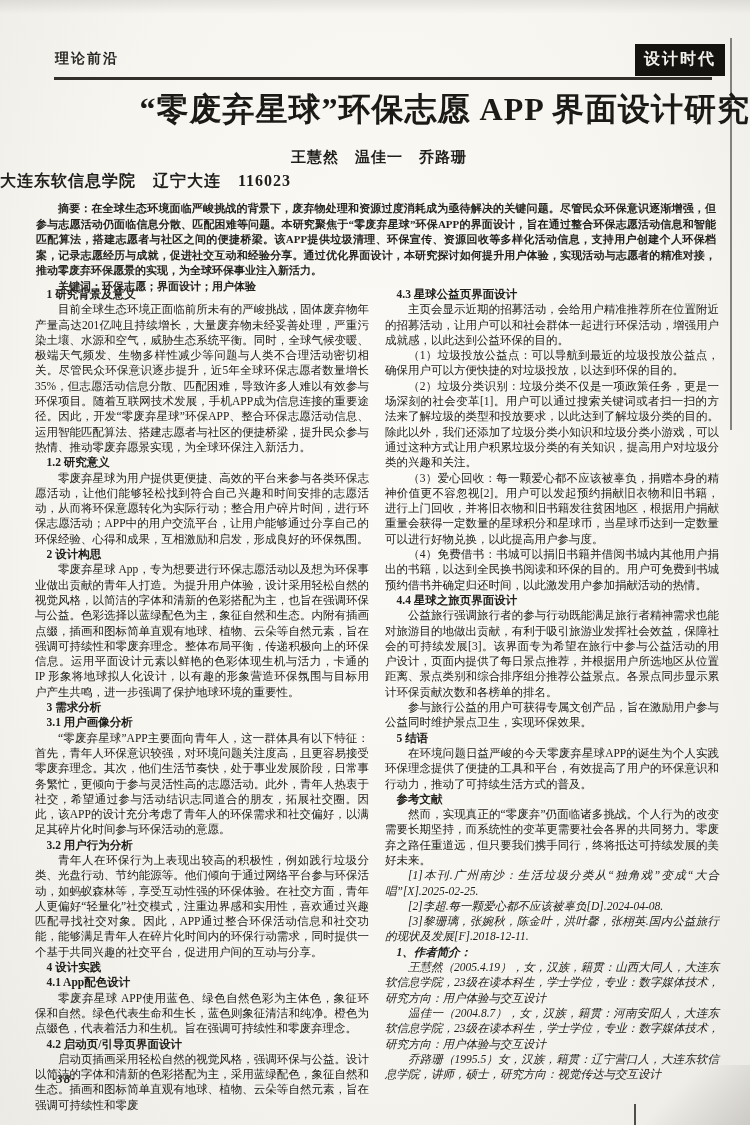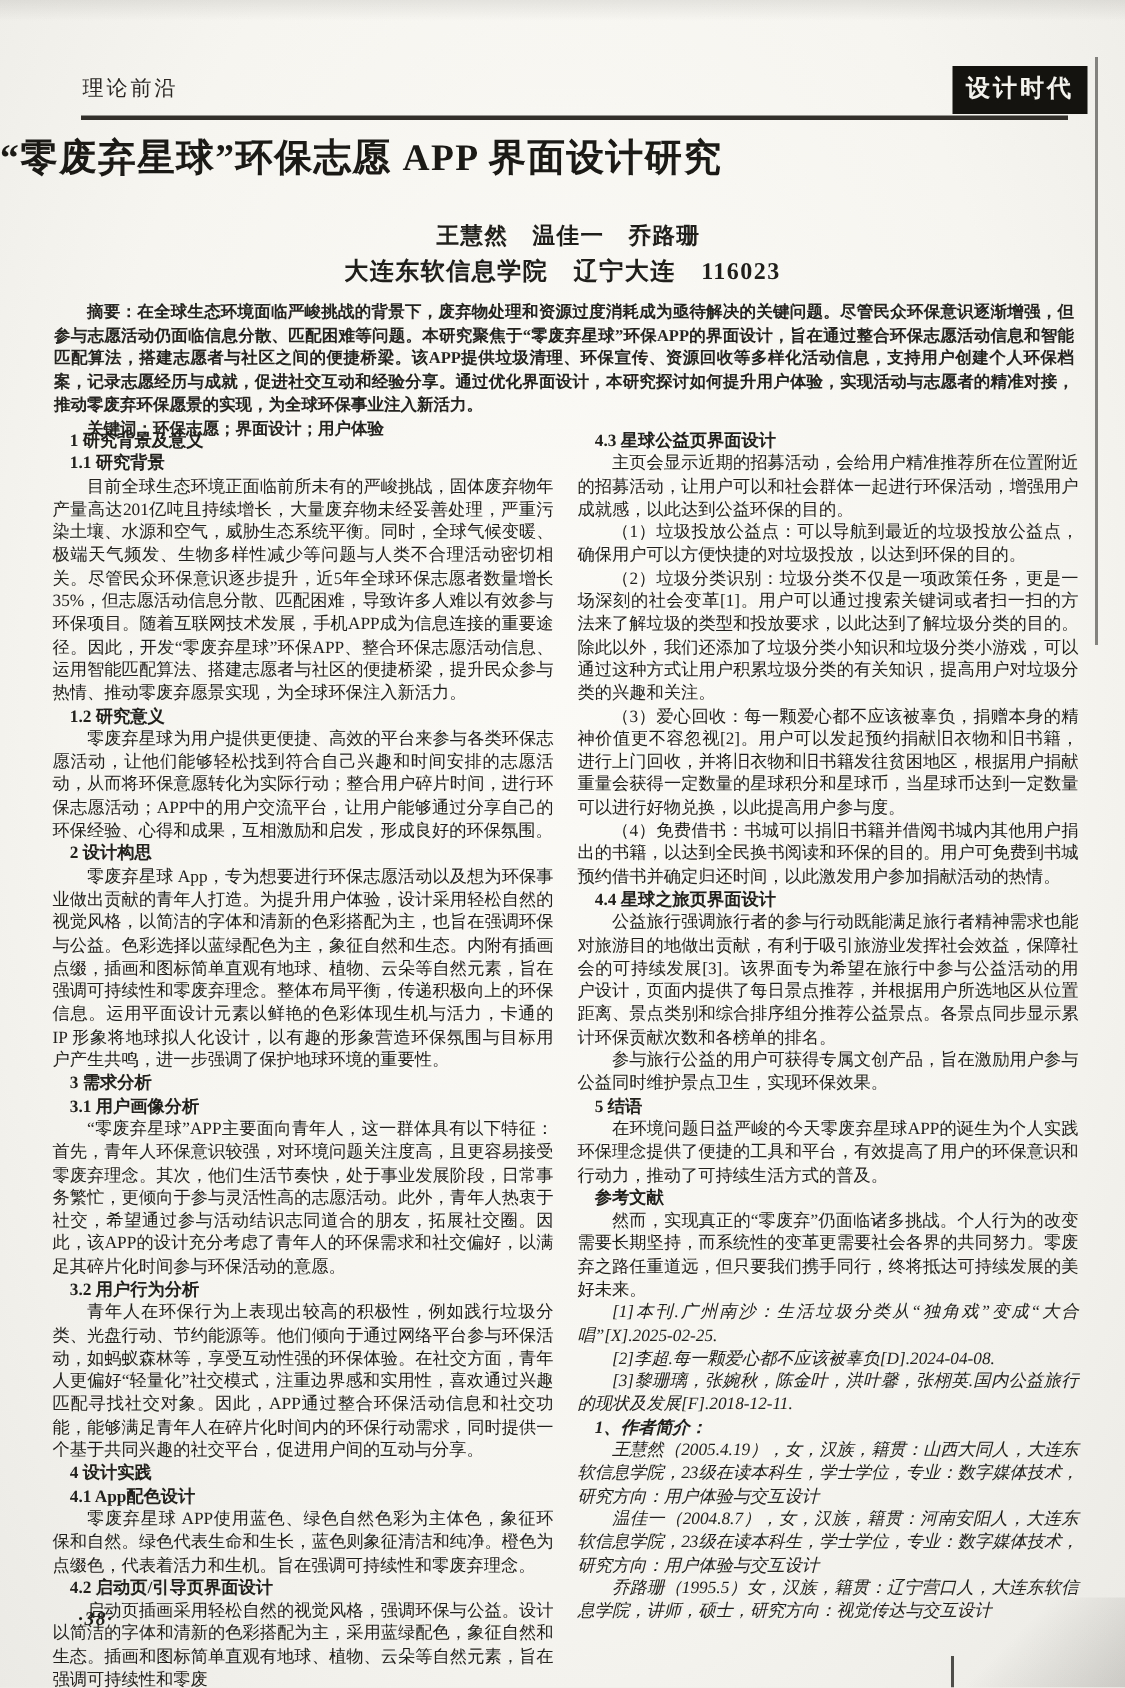--- a/index.html
+++ b/index.html
@@ -4,34 +4,34 @@
 <style>
   html,body{margin:0;padding:0;}
   body{background:#d8d6d2;font-family:"Liberation Serif","DejaVu Serif",serif;}
   #page{
     position:relative;width:750px;height:1125px;margin:0 auto;
     background:#f7f6f1;
     background-image:radial-gradient(ellipse at 50% 40%, #fbfaf6 0%, #f6f5f0 60%, #eceae4 100%);
     color:#211f1c;overflow:hidden;
   }
   
-  .hdr-label{position:absolute;top:50px;left:55px;font-size:14px;font-weight:400;letter-spacing:2px;color:#2a2724;}
+  .hdr-label{position:absolute;top:50px;left:55px;font-size:14px;font-weight:700;letter-spacing:2px;color:#2a2724;}
   .hdr-rule{position:absolute;top:77px;left:54px;width:658px;height:3px;background:#33302c;}
   .hdr-badge{position:absolute;top:45px;right:26px;background:#15130f;color:#f4f2ec;
     font-size:16px;font-weight:700;padding:4px 8px 5px;letter-spacing:2px;
     font-family:"Liberation Sans","DejaVu Sans",sans-serif;box-shadow:0 0 0 1px #15130f;}
   .edge-line{position:absolute;top:38px;right:18px;width:2px;height:392px;background:rgba(40,38,34,.55);}
   .edge-tick{position:absolute;top:1104px;left:634px;width:2px;height:21px;background:rgba(40,38,34,.8);}
 
   
-  .title{position:absolute;top:88px;left:0;width:100%;text-align:left;
-    font-size:25px;font-weight:700;letter-spacing:1px;color:#1c1a17;}
+  .title{position:absolute;top:88px;left:0;width:100%;text-align:right;
+    font-size:32px;font-weight:700;letter-spacing:1px;color:#1c1a17;}
   .authors{position:absolute;top:148px;left:4px;width:100%;text-align:center;
     font-size:15px;font-weight:700;letter-spacing:1px;}
-  .affiliation{position:absolute;top:171px;left:0;width:100%;text-align:center;
+  .affiliation{position:absolute;top:171px;left:0;width:100%;
     font-size:16px;font-weight:600;letter-spacing:1px;}
 
   
   .abstract{position:absolute;top:201px;left:36px;width:680px;
     font-size:11px;line-height:15.6px;text-align:justify;font-weight:700;color:#262420;}
   .abstract p{margin:0;text-indent:2em;}
   .abstract .kw{text-indent:2em;}
 
   
   .cols{position:absolute;top:287px;left:35px;width:684px;display:flex;gap:16px;}
@@ -67,21 +67,20 @@
   <div class="affiliation">大连东软信息学院　辽宁大连　116023</div>
 
   <div class="abstract">
     <p><span>摘要：</span><span>在全球生态环境面临严峻挑战的背景下，废弃物处理和资源过度消耗成为亟待解决的关键问题。尽管民众环保意识逐渐增强，但参与志愿活动仍面临信息分散、匹配困难等问题。本研究聚焦于“零废弃星球”环保APP的界面设计，旨在通过整合环保志愿活动信息和智能匹配算法，搭建志愿者与社区之间的便捷桥梁。该APP提供垃圾清理、环保宣传、资源回收等多样化活动信息，支持用户创建个人环保档案，记录志愿经历与成就，促进社交互动和经验分享。通过优化界面设计，本研究探讨如何提升用户体验，实现活动与志愿者的精准对接，推动零废弃环保愿景的实现，为全球环保事业注入新活力。</span></p>
     <p class="kw"><span>关键词：</span><span>环保志愿；界面设计；用户体验</span></p>
   </div>
 
   <div class="cols">
     <div class="col" id="col-left">
         <div class="blk h">1 研究背景及意义</div>
-        <div class="blk h">1.1 研究背景</div>
         <div class="blk p">目前全球生态环境正面临前所未有的严峻挑战，固体废弃物年产量高达201亿吨且持续增长，大量废弃物未经妥善处理，严重污染土壤、水源和空气，威胁生态系统平衡。同时，全球气候变暖、极端天气频发、生物多样性减少等问题与人类不合理活动密切相关。尽管民众环保意识逐步提升，近5年全球环保志愿者数量增长35%，但志愿活动信息分散、匹配困难，导致许多人难以有效参与环保项目。随着互联网技术发展，手机APP成为信息连接的重要途径。因此，开发“零废弃星球”环保APP、整合环保志愿活动信息、运用智能匹配算法、搭建志愿者与社区的便捷桥梁，提升民众参与热情、推动零废弃愿景实现，为全球环保注入新活力。</div>
         <div class="blk h">1.2 研究意义</div>
         <div class="blk p">零废弃星球为用户提供更便捷、高效的平台来参与各类环保志愿活动，让他们能够轻松找到符合自己兴趣和时间安排的志愿活动，从而将环保意愿转化为实际行动；整合用户碎片时间，进行环保志愿活动；APP中的用户交流平台，让用户能够通过分享自己的环保经验、心得和成果，互相激励和启发，形成良好的环保氛围。</div>
         <div class="blk h">2 设计构思</div>
         <div class="blk p">零废弃星球 App，专为想要进行环保志愿活动以及想为环保事业做出贡献的青年人打造。为提升用户体验，设计采用轻松自然的视觉风格，以简洁的字体和清新的色彩搭配为主，也旨在强调环保与公益。色彩选择以蓝绿配色为主，象征自然和生态。内附有插画点缀，插画和图标简单直观有地球、植物、云朵等自然元素，旨在强调可持续性和零废弃理念。整体布局平衡，传递积极向上的环保信息。运用平面设计元素以鲜艳的色彩体现生机与活力，卡通的 IP 形象将地球拟人化设计，以有趣的形象营造环保氛围与目标用户产生共鸣，进一步强调了保护地球环境的重要性。</div>
         <div class="blk h">3 需求分析</div>
         <div class="blk h">3.1 用户画像分析</div>
         <div class="blk p">“零废弃星球”APP主要面向青年人，这一群体具有以下特征：首先，青年人环保意识较强，对环境问题关注度高，且更容易接受零废弃理念。其次，他们生活节奏快，处于事业发展阶段，日常事务繁忙，更倾向于参与灵活性高的志愿活动。此外，青年人热衷于社交，希望通过参与活动结识志同道合的朋友，拓展社交圈。因此，该APP的设计充分考虑了青年人的环保需求和社交偏好，以满足其碎片化时间参与环保活动的意愿。</div>
         <div class="blk h">3.2 用户行为分析</div>
         <div class="blk p">青年人在环保行为上表现出较高的积极性，例如践行垃圾分类、光盘行动、节约能源等。他们倾向于通过网络平台参与环保活动，如蚂蚁森林等，享受互动性强的环保体验。在社交方面，青年人更偏好“轻量化”社交模式，注重边界感和实用性，喜欢通过兴趣匹配寻找社交对象。因此，APP通过整合环保活动信息和社交功能，能够满足青年人在碎片化时间内的环保行动需求，同时提供一个基于共同兴趣的社交平台，促进用户间的互动与分享。</div>

